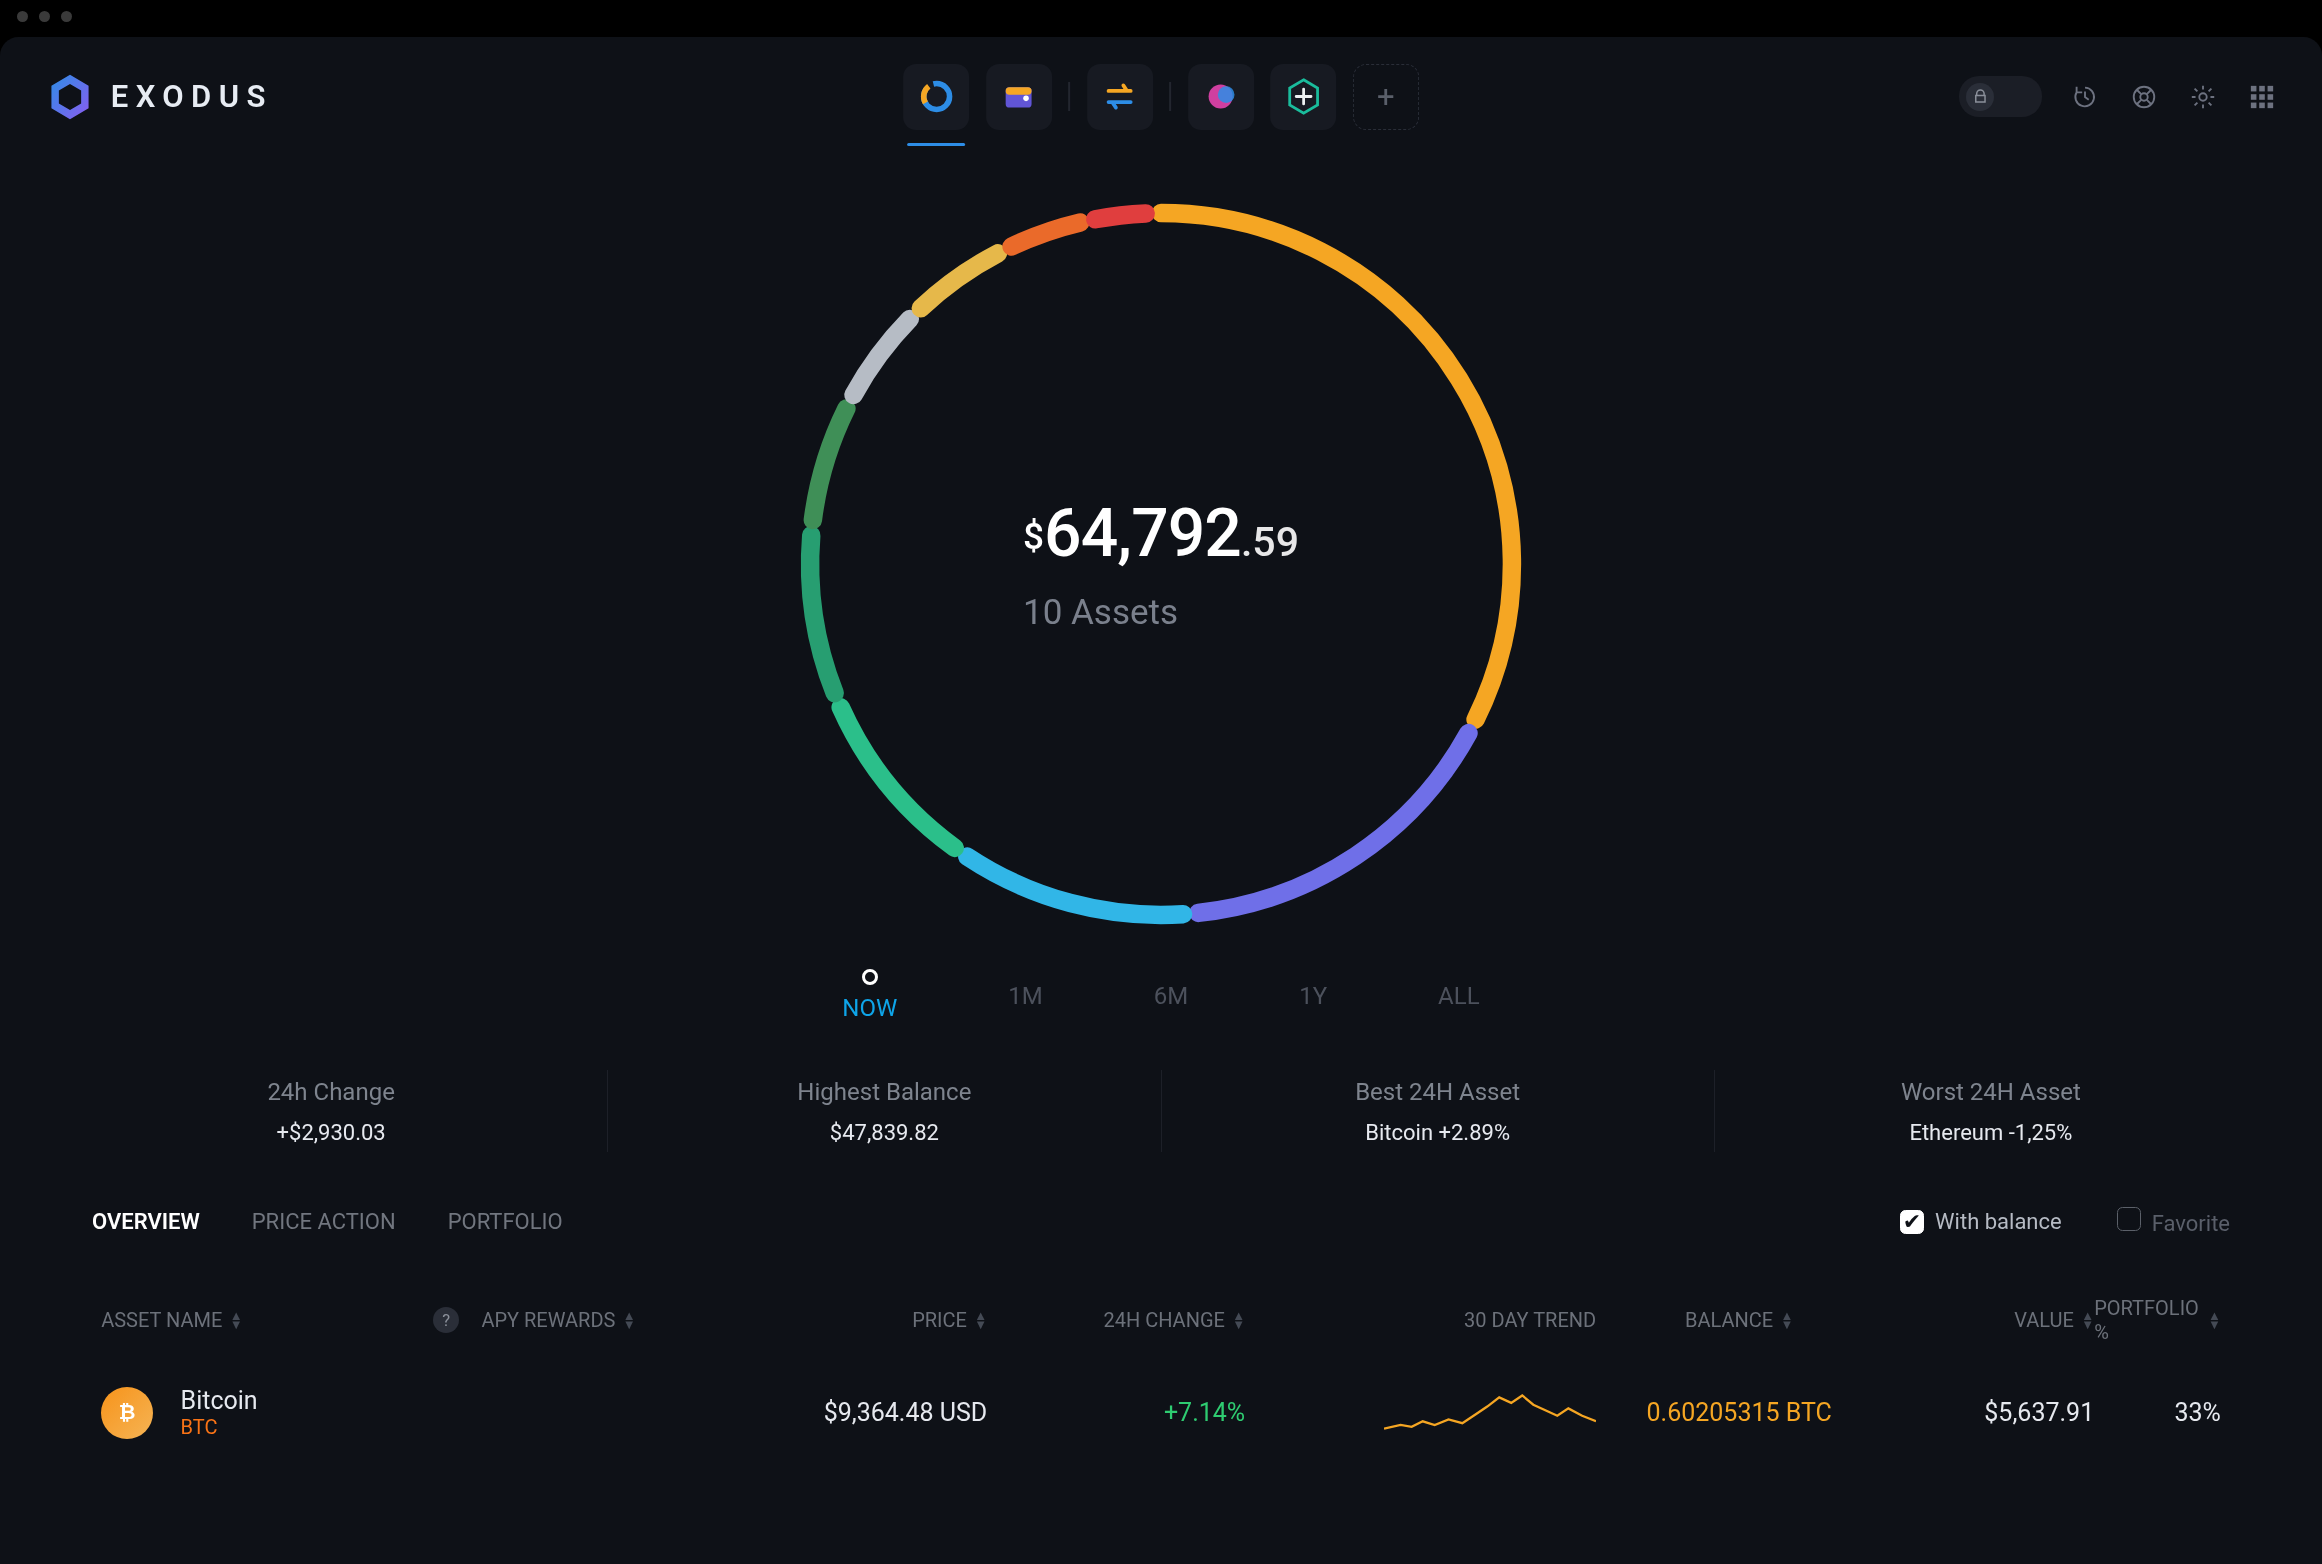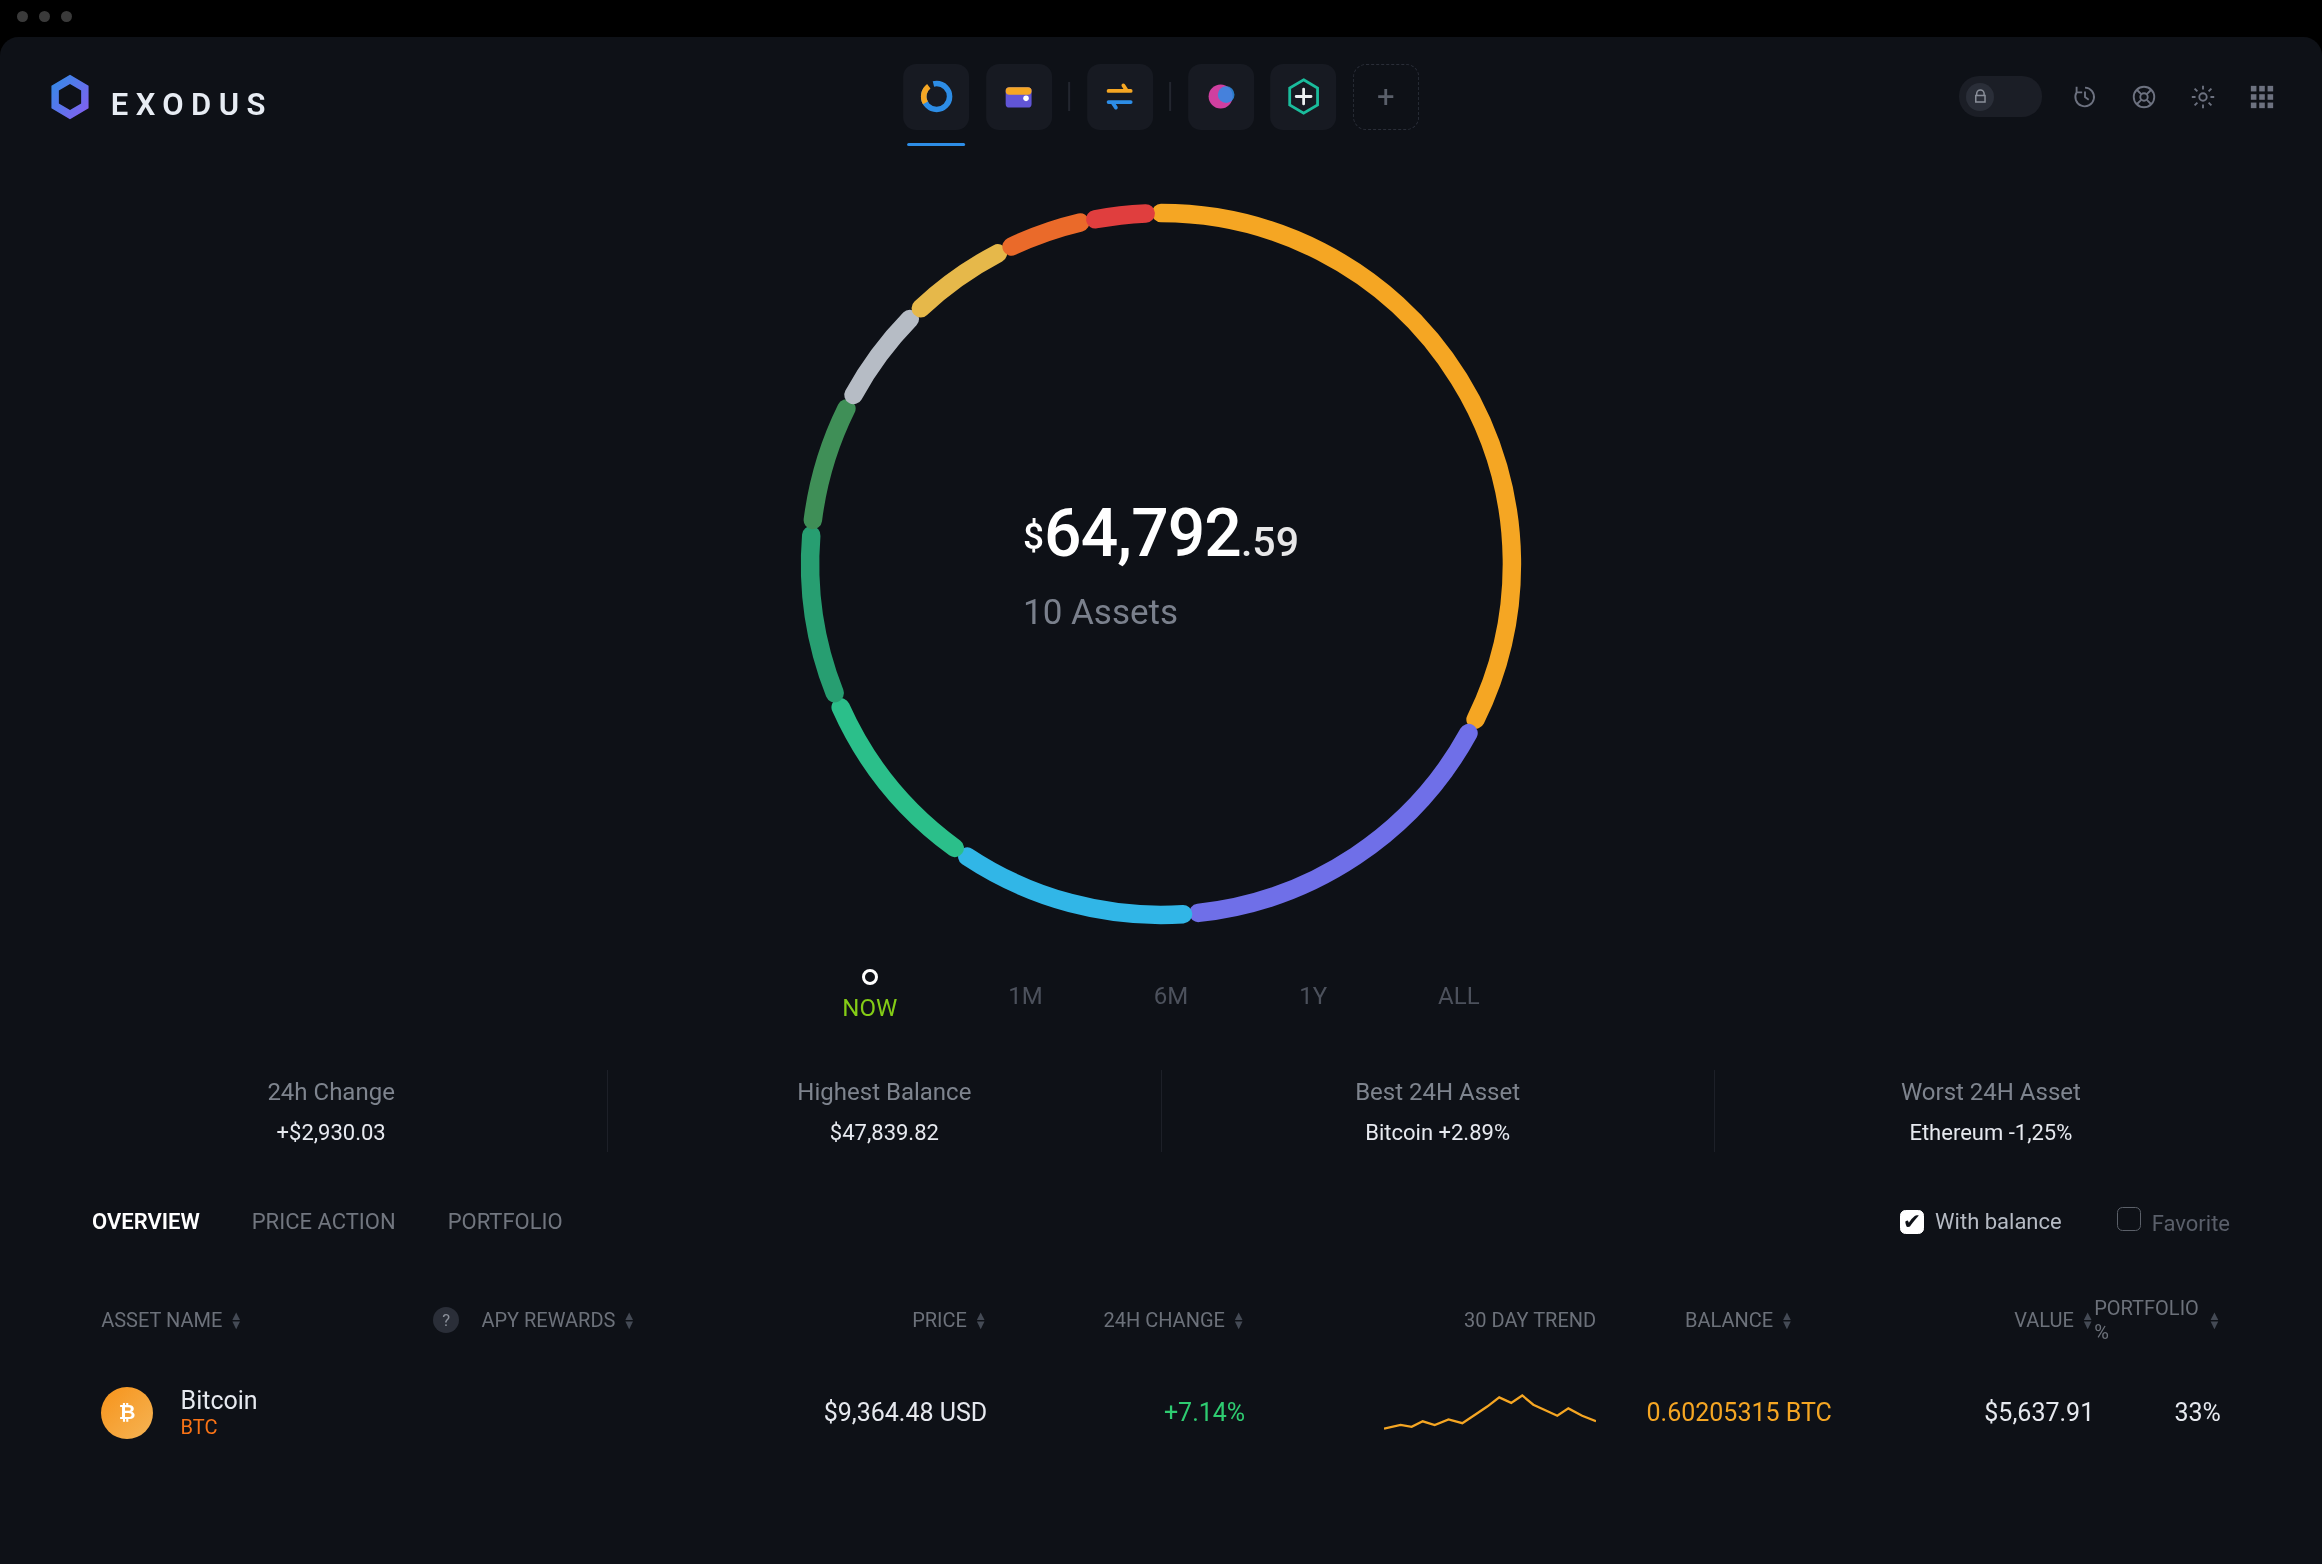--- a/index.html
+++ b/index.html
@@ -29,21 +29,21 @@
     display: flex;
     flex-direction: column;
   }
   .topbar {
     display: flex;
     align-items: center;
     height: 120px;
     padding: 0 44px;
     position: relative;
   }
-  .brand { display: flex; align-items: flex-end; gap: 14.8px; }
+  .brand { display: flex; align-items: center; gap: 14.8px; }
   .brand-name { font-size: 31px; font-weight: 600; letter-spacing: 7.4px; color: #e7ecf3; }
   .nav-center {
     position: absolute;
     left: 50%;
     transform: translateX(-50%);
     display: flex;
     align-items: center;
     gap: 16.6px;
   }
   .nav-tile {
@@ -79,21 +79,21 @@
   .balance-line { font-weight: 500; color: #fff; }
   .balance-sym { font-size: 37px; vertical-align: 7.4px; }
   .balance-int { font-size: 66px; letter-spacing: -0.9px; }
   .balance-dec { font-size: 41px; opacity: .9; }
   .assets-line { font-size: 35px; color: #7a808c; margin-top: 20px; }
 
   .timeframe {
     display: flex; gap: 111px; margin-top: 31px; align-items: center; color: #4c515c; font-size: 24px;
   }
   .tf-item { cursor: pointer; text-align:center; }
-  .tf-item.active { color: #84cc16; }
+  .tf-item.active { color: #0ea5e9; }
   .tf-dot { width: 16.6px; height: 16.6px; border: 3.7px solid #fff; border-radius:50%; margin: 0 auto 9.2px; }
 
   .stats-row {
     display: flex; width: 100%; margin-top: 48px; padding: 0 55px;
   }
   .stat {
     flex: 1; text-align: center; border-left: 0.9px solid #1d2028;
     padding: 7.4px 0;
   }
   .stat:first-child { border-left: none; }

